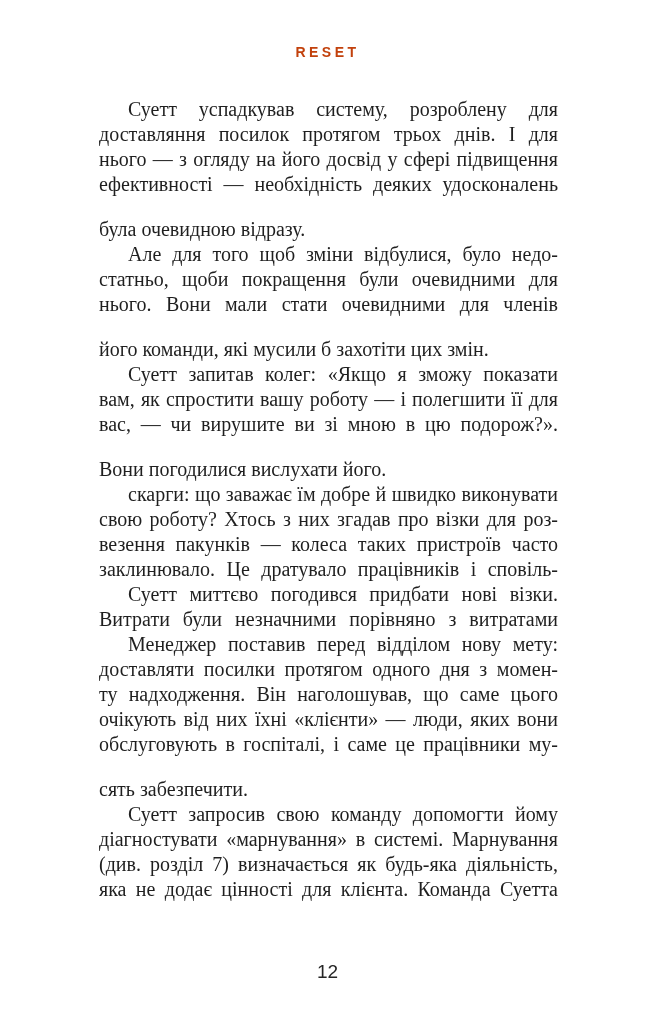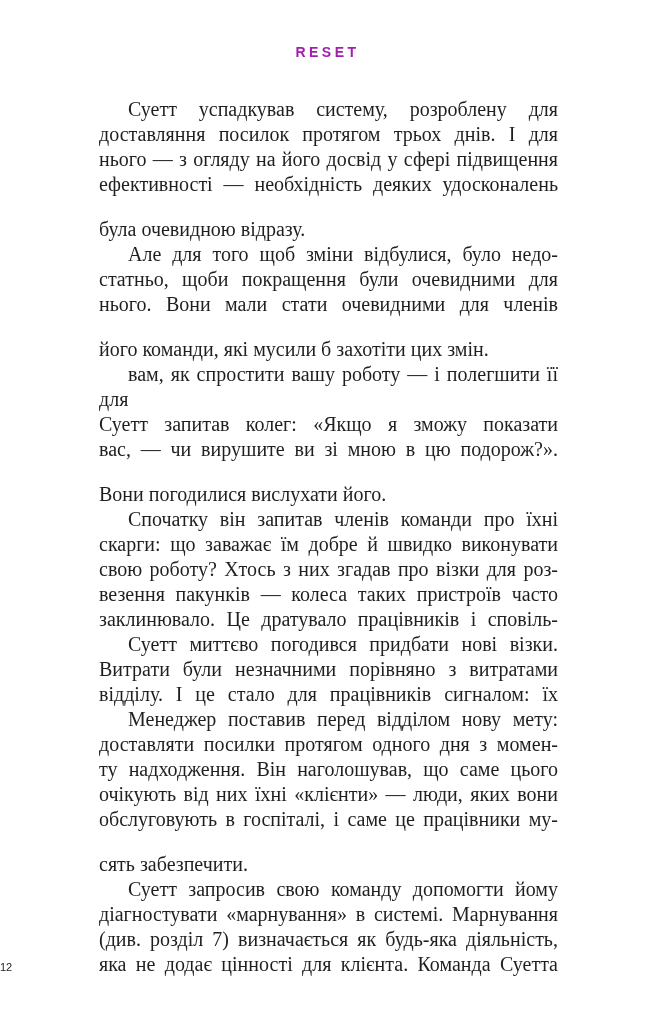--- a/index.html
+++ b/index.html
@@ -20,21 +20,21 @@
   .running-head {
     position: absolute;
     top: 44px;
     left: 0;
     width: 100%;
     text-align: center;
     font-family: "Liberation Sans", sans-serif;
     font-weight: 700;
     font-size: 14px;
     letter-spacing: 3.5px;
-    color: #a21caf;
+    color: #c2410c;
   }
   .body-text {
     position: absolute;
     left: 99px;
     top: 97px;
     width: 459px;
     font-size: 20px;
     line-height: 25px;
   }
   .para .line {
@@ -52,23 +52,23 @@
   .para .line:first-child {
     text-indent: 29px;
   }
   .em {
   }
   .folio {
     position: absolute;
     top: 961px;
     left: 0;
     width: 100%;
-    text-align: left;
+    text-align: center;
     font-family: "Liberation Sans", sans-serif;
-    font-size: 11px;
+    font-size: 19px;
     color: #262626;
   }
 </style>
 </head>
 <body>
 
 <div class="page">
   <div class="running-head">RESET</div>
 
   <div class="body-text">
@@ -79,36 +79,34 @@
         <div class="line just"><span>ефективності — необхідність деяких удосконалень</span></div>
         <div class="line"><span>була очевидною відразу.</span></div>
       </div>
       <div class="para">
         <div class="line just"><span>Але для того щоб зміни відбулися, було недо-</span></div>
         <div class="line just"><span>статньо, щоби покращення були очевидними для</span></div>
         <div class="line just"><span>нього. Вони мали стати очевидними для членів</span></div>
         <div class="line"><span>його команди, які мусили б </span><span class="em">захотіти</span><span> цих змін.</span></div>
       </div>
       <div class="para">
+        <div class="line just"><span>Суетт запитав колег: «Якщо я зможу показати</span></div>
         <div class="line just"><span>вам, як спростити вашу роботу — і полегшити її для</span></div>
-        <div class="line just"><span>Суетт запитав колег: «Якщо я зможу показати</span></div>
         <div class="line just"><span>вас, — чи вирушите ви зі мною в цю подорож?».</span></div>
         <div class="line"><span>Вони погодилися вислухати його.</span></div>
       </div>
       <div class="para">
-        <div class="line just"><span>Спочатку він запитав членів команди про їхні</span></div>
         <div class="line just"><span>скарги: що заважає їм добре й швидко виконувати</span></div>
         <div class="line just"><span>свою роботу? Хтось з них згадав про візки для роз-</span></div>
         <div class="line just"><span>везення пакунків — колеса таких пристроїв часто</span></div>
         <div class="line just"><span>заклинювало. Це дратувало працівників і сповіль-</span></div>
       </div>
       <div class="para">
         <div class="line just"><span>Суетт миттєво погодився придбати нові візки.</span></div>
         <div class="line just"><span>Витрати були незначними порівняно з витратами</span></div>
-        <div class="line just"><span>відділу. І це стало для працівників сигналом: їх</span></div>
       </div>
       <div class="para">
         <div class="line just"><span>Менеджер поставив перед відділом нову мету:</span></div>
         <div class="line just"><span>доставляти посилки протягом одного дня з момен-</span></div>
         <div class="line just"><span>ту надходження. Він наголошував, що саме цього</span></div>
         <div class="line just"><span>очікують від них їхні «клієнти» — люди, яких вони</span></div>
         <div class="line just"><span>обслуговують в госпіталі, і саме це працівники му-</span></div>
         <div class="line"><span>сять забезпечити.</span></div>
       </div>
       <div class="para">

